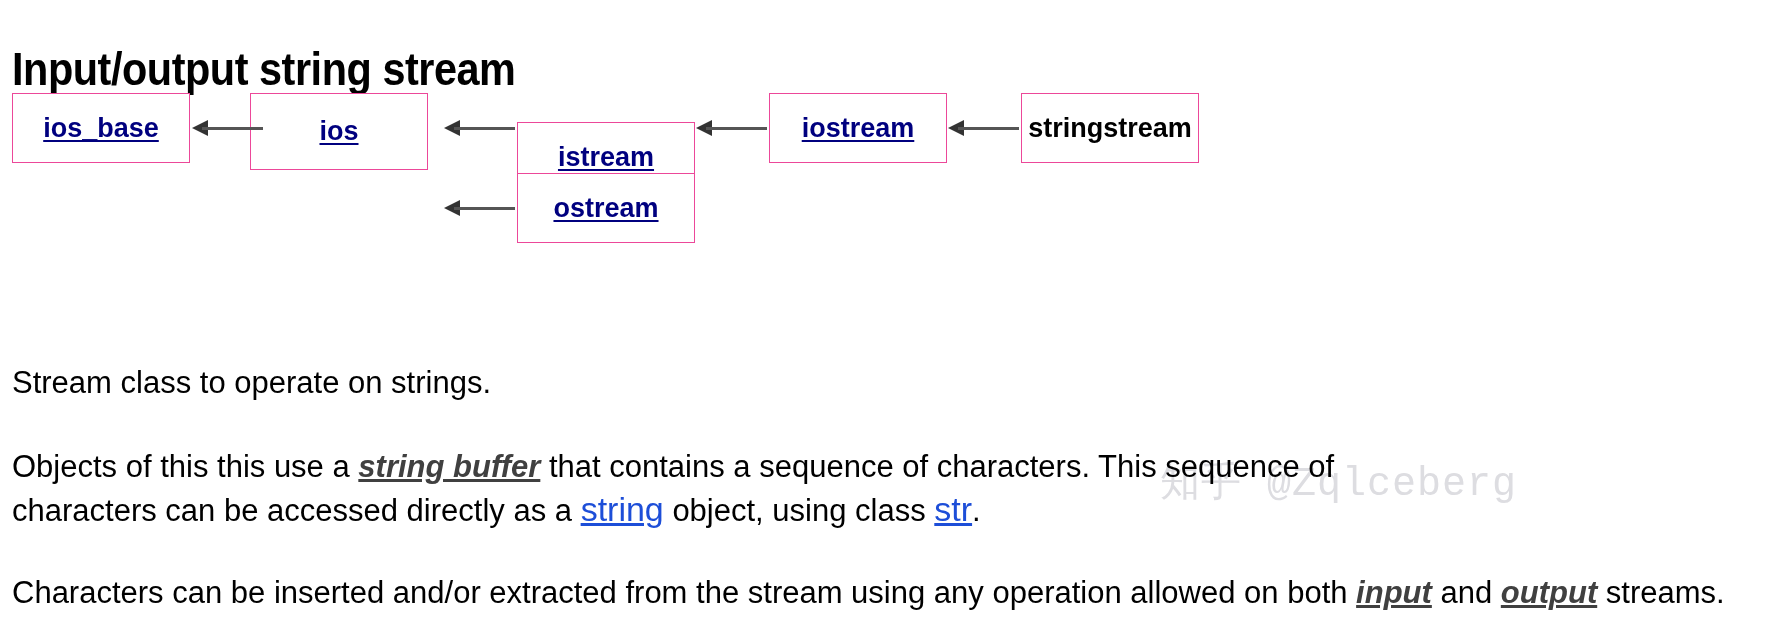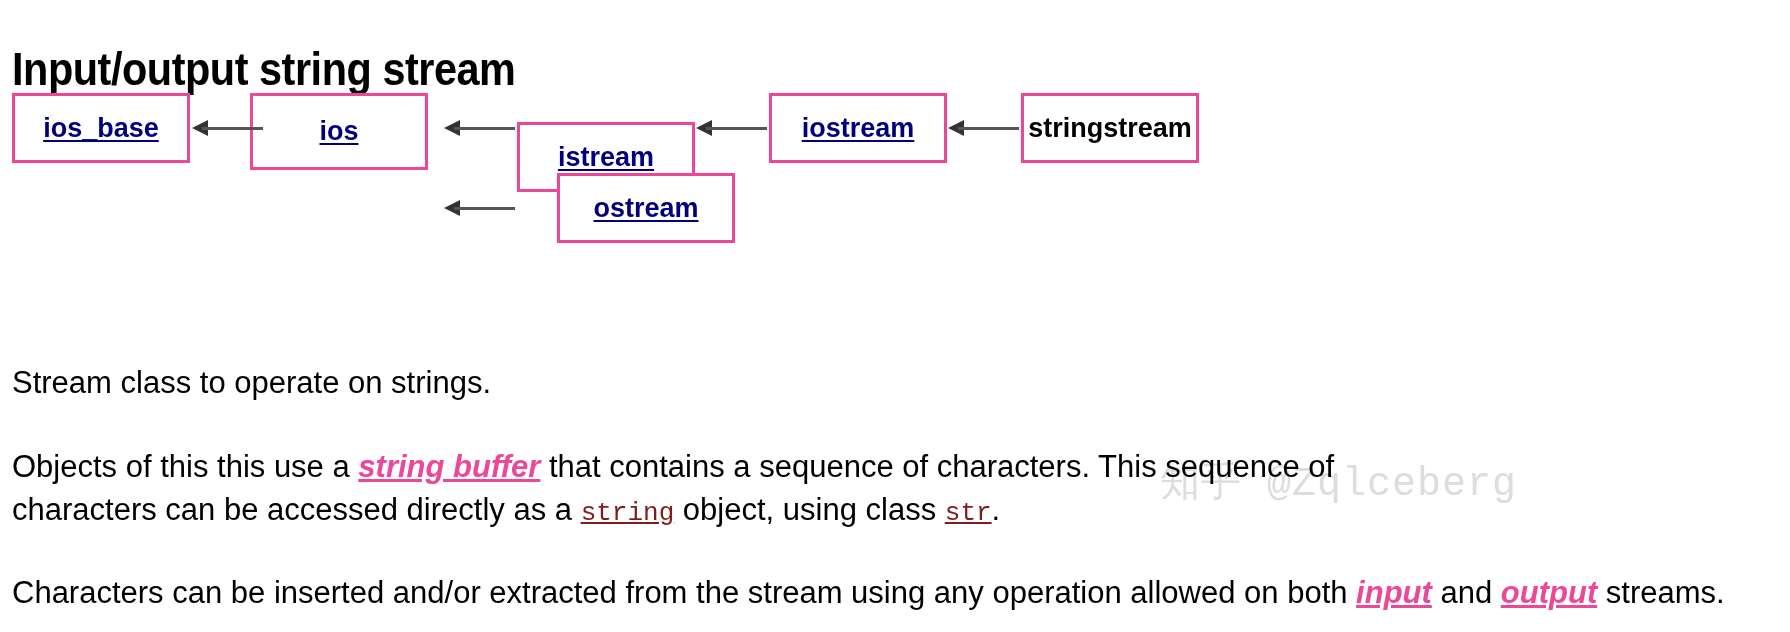--- a/index.html
+++ b/index.html
@@ -35,21 +35,21 @@
   
   #class-diagram {
     position: absolute;
     left: 0;
     top: 0;
     width: 1790px;
     height: 260px;
   }
   .node-box {
     position: absolute;
-    border: 3px solid #ec4899;
+    border: 1px solid #ec4899;
     background: #ffffff;
     box-sizing: border-box;
     display: flex;
     align-items: center;
     justify-content: center;
   }
   .node-label {
     font-size: 27px;
     font-weight: bold;
     color: #00007f;
@@ -91,30 +91,30 @@
     left: 12px;
     font-size: 31px;
     line-height: 43px;
     color: #000000;
     white-space: nowrap;
   }
   #para-1 { top: 330px; }
   #para-2 { top: 414px; white-space: normal; width: 1470px; }
   #para-3 { top: 540px; }
   .lnk-em {
-    color: #ec4899;
+    color: #404040;
     font-weight: bold;
     font-style: italic;
     text-decoration: underline;
     text-underline-offset: 2px;
   }
   .lnk-code {
-    color: #7f1d1d;
-    font-family: Liberation Mono, monospace;
-    font-size: 26px;
+    color: #1d4ed8;
+    font-family: Liberation Sans, sans-serif;
+    font-size: 34px;
     text-decoration: underline;
     text-underline-offset: 2px;
   }
 
   
   #watermark {
     position: absolute;
     left: 1160px;
     top: 454px;
     font-size: 40px;
@@ -145,21 +145,21 @@
   </div>
 
   <div class="node-box" style="left:769px; top:93px; width:178px; height:70px;">
     <span class="node-label">iostream</span>
   </div>
 
   <div class="node-box" style="left:1021px; top:93px; width:178px; height:70px;">
     <span class="node-label plain">stringstream</span>
   </div>
 
-  <div class="node-box" style="left:517px; top:173px; width:178px; height:70px;margin-left:40px;">
+  <div class="node-box" style="left:517px; top:173px; width:178px; height:70px;">
     <span class="node-label">ostream</span>
   </div>
 
   <div class="arrow" style="left:192px; top:126px; width:71px;">
     <span class="head"></span>
     <span class="shaft"></span>
   </div>
 
   <div class="arrow" style="left:444px; top:126px; width:71px;">
     <span class="head"></span>

